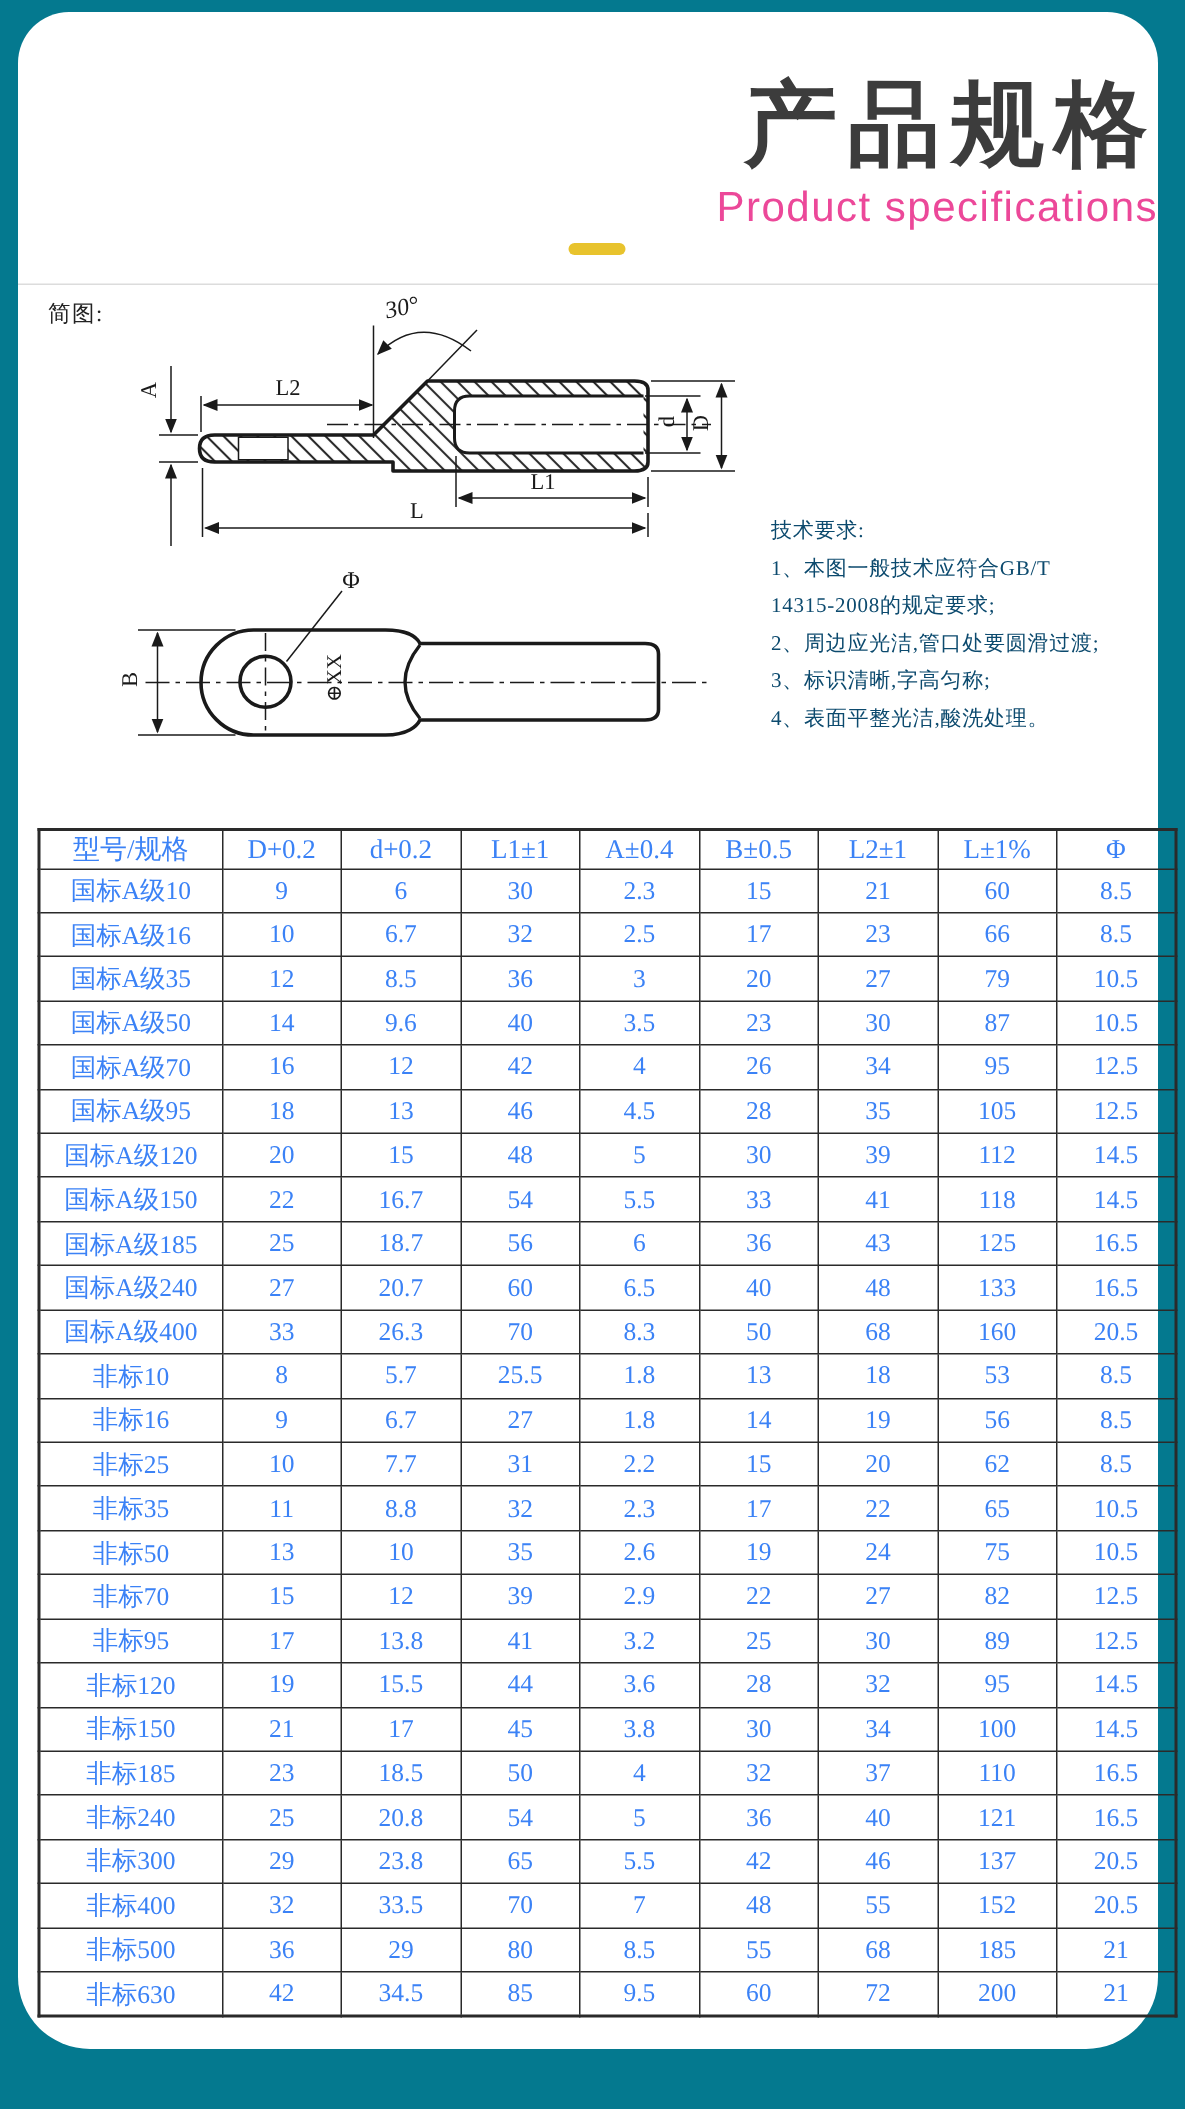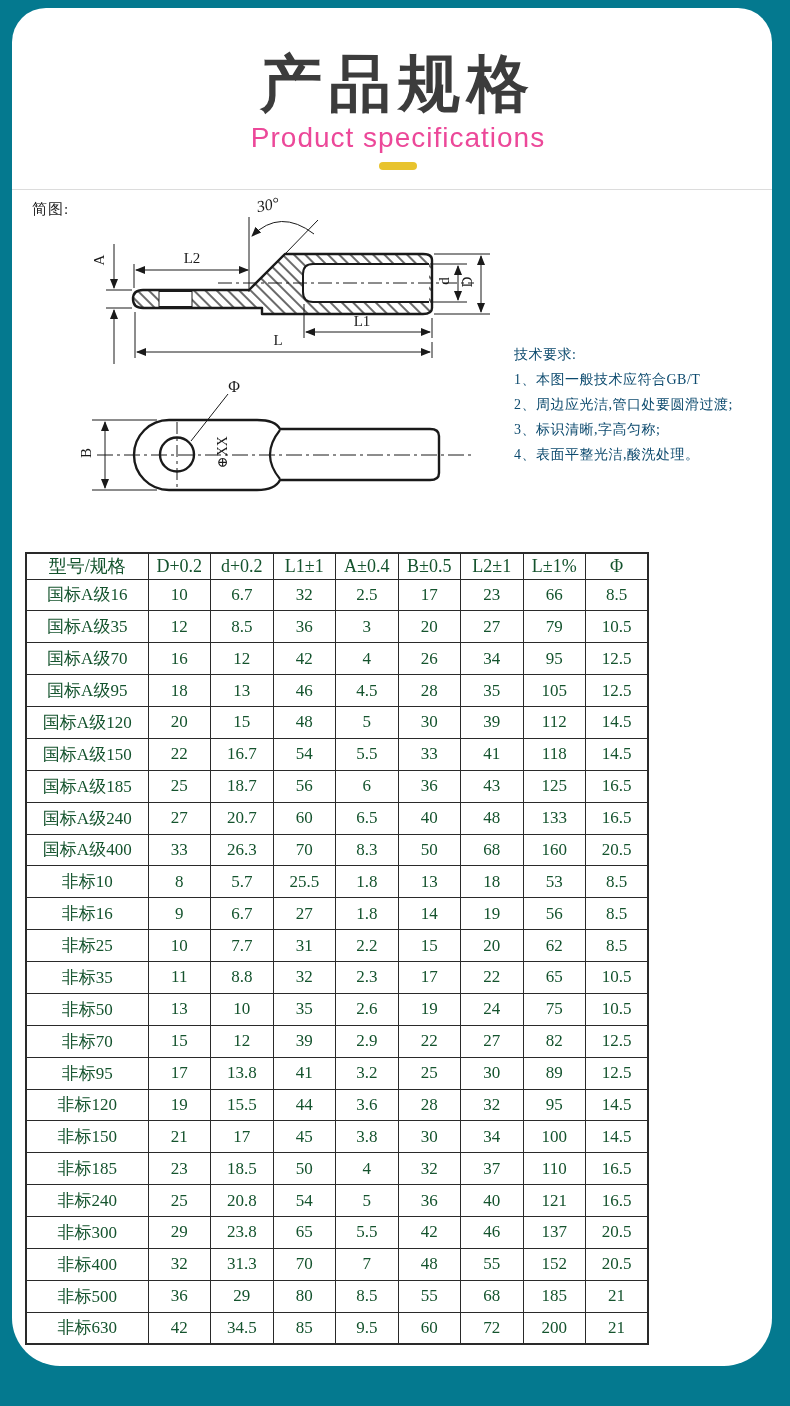--- a/index.html
+++ b/index.html
@@ -9,21 +9,21 @@
     font-family:"Liberation Serif","DejaVu Serif",serif;
     position:relative;
     overflow:hidden;
   }
   .card {
     position:absolute; left:12px; top:8px;
     width:760px; height:1358px;
     background:#ffffff;
     border-radius:34px 34px 48px 48px;
   }
-  .header { text-align:center; padding-top:42px;padding-left:12px; }
+  .header { text-align:right; padding-top:42px;padding-left:12px; }
   .title {
     font-family:"Liberation Sans","DejaVu Sans",sans-serif;
     font-size:62px; font-weight:800; color:#3c3c3c; letter-spacing:7px;
     line-height:1.1;
   }
   .subtitle {
     font-family:"Liberation Sans","DejaVu Sans",sans-serif;
     font-size:28px; color:#ec4899; margin-top:4px; letter-spacing:1px;
   }
   .accent-pill {
@@ -42,23 +42,23 @@
     font-size:15px; color:#222; letter-spacing:1px;
   }
   .diagram-svg { position:absolute; left:10px; top:2px; }
   .tech-req {
     position:absolute; left:502px; top:152px; width:255px;
     font-size:14px; color:#0c4a6e; line-height:25px;
     letter-spacing:0.5px;
   }
   .spec-table {
     position:absolute; left:13px; top:544px;
-    width:624px; height:793px;
+    width:760px; height:793px;
     border-collapse:collapse; table-layout:fixed;
-    font-size:17px; color:#14532d;
+    font-size:17px; color:#3b82f6;
   }
   .spec-table th, .spec-table td {
     border:1px solid #2a2a2a;
     text-align:center; vertical-align:middle;
     padding:0; height:26px;
     white-space:nowrap; overflow:hidden;
   }
   .spec-table { border:2px solid #2a2a2a; }
   .spec-table th { font-weight:normal; font-size:18px; }
   svg text { fill:#1a1a1a; font-family:"Liberation Serif","DejaVu Serif",serif; }
@@ -154,20 +154,21 @@
         <line x1="206" y1="202" x2="169" y2="249" stroke="#1a1a1a" stroke-width="1"></line>
         <text x="212" y="200" font-size="16" text-anchor="middle">Φ</text>
 
         <text x="202" y="267" font-size="14" text-anchor="middle" transform="rotate(-90 200 262)">⊕XX</text>
       </g>
     </svg>
 
     <div class="tech-req">
         <div>技术要求:</div>
         <div>1、本图一般技术应符合GB/T</div>
+        <div>14315-2008的规定要求;</div>
         <div>2、周边应光洁,管口处要圆滑过渡;</div>
         <div>3、标识清晰,字高匀称;</div>
         <div>4、表面平整光洁,酸洗处理。</div>
       </div>
   </div>
 
   <table class="spec-table">
     <colgroup>
       <col style="width:122px">
       <col>
@@ -187,39 +188,61 @@
           <th>L1±1</th>
           <th>A±0.4</th>
           <th>B±0.5</th>
           <th>L2±1</th>
           <th>L±1%</th>
           <th>Φ</th>
         </tr>
     </thead>
     <tbody>
         <tr>
+          <td>国标A级10</td>
+          <td>9</td>
+          <td>6</td>
+          <td>30</td>
+          <td>2.3</td>
+          <td>15</td>
+          <td>21</td>
+          <td>60</td>
+          <td>8.5</td>
+        </tr>
+        <tr>
           <td>国标A级16</td>
           <td>10</td>
           <td>6.7</td>
           <td>32</td>
           <td>2.5</td>
           <td>17</td>
           <td>23</td>
           <td>66</td>
           <td>8.5</td>
         </tr>
         <tr>
           <td>国标A级35</td>
           <td>12</td>
           <td>8.5</td>
           <td>36</td>
           <td>3</td>
           <td>20</td>
           <td>27</td>
           <td>79</td>
+          <td>10.5</td>
+        </tr>
+        <tr>
+          <td>国标A级50</td>
+          <td>14</td>
+          <td>9.6</td>
+          <td>40</td>
+          <td>3.5</td>
+          <td>23</td>
+          <td>30</td>
+          <td>87</td>
           <td>10.5</td>
         </tr>
         <tr>
           <td>国标A级70</td>
           <td>16</td>
           <td>12</td>
           <td>42</td>
           <td>4</td>
           <td>26</td>
           <td>34</td>
@@ -420,21 +443,21 @@
           <td>65</td>
           <td>5.5</td>
           <td>42</td>
           <td>46</td>
           <td>137</td>
           <td>20.5</td>
         </tr>
         <tr>
           <td>非标400</td>
           <td>32</td>
-          <td>31.3</td>
+          <td>33.5</td>
           <td>70</td>
           <td>7</td>
           <td>48</td>
           <td>55</td>
           <td>152</td>
           <td>20.5</td>
         </tr>
         <tr>
           <td>非标500</td>
           <td>36</td>

